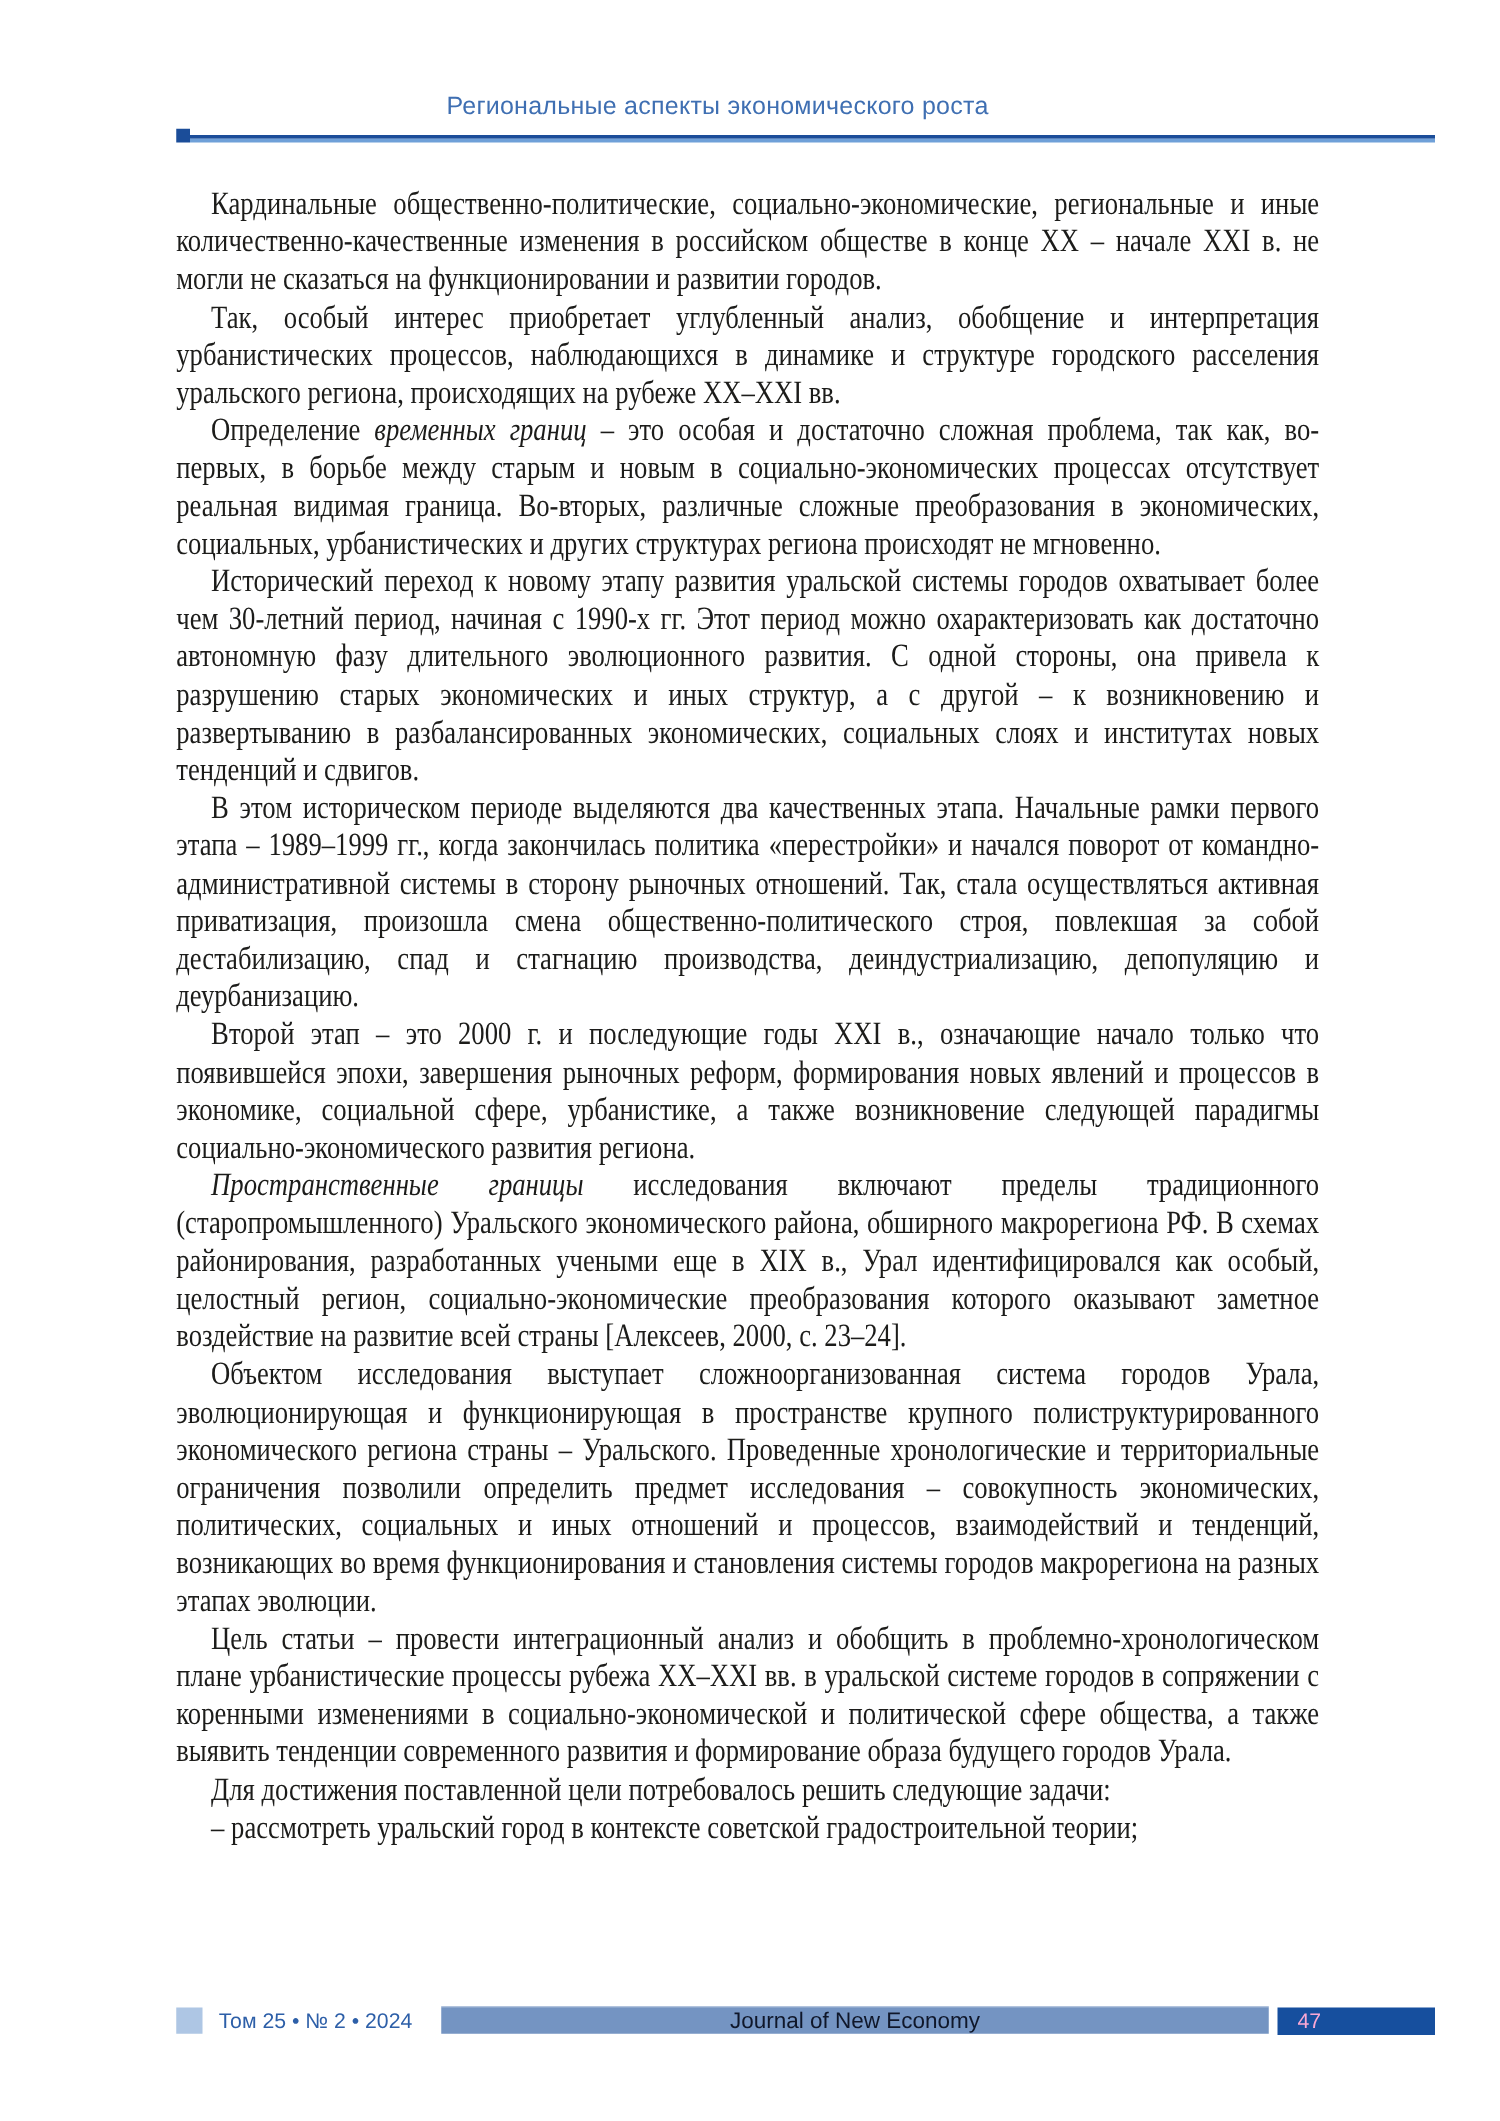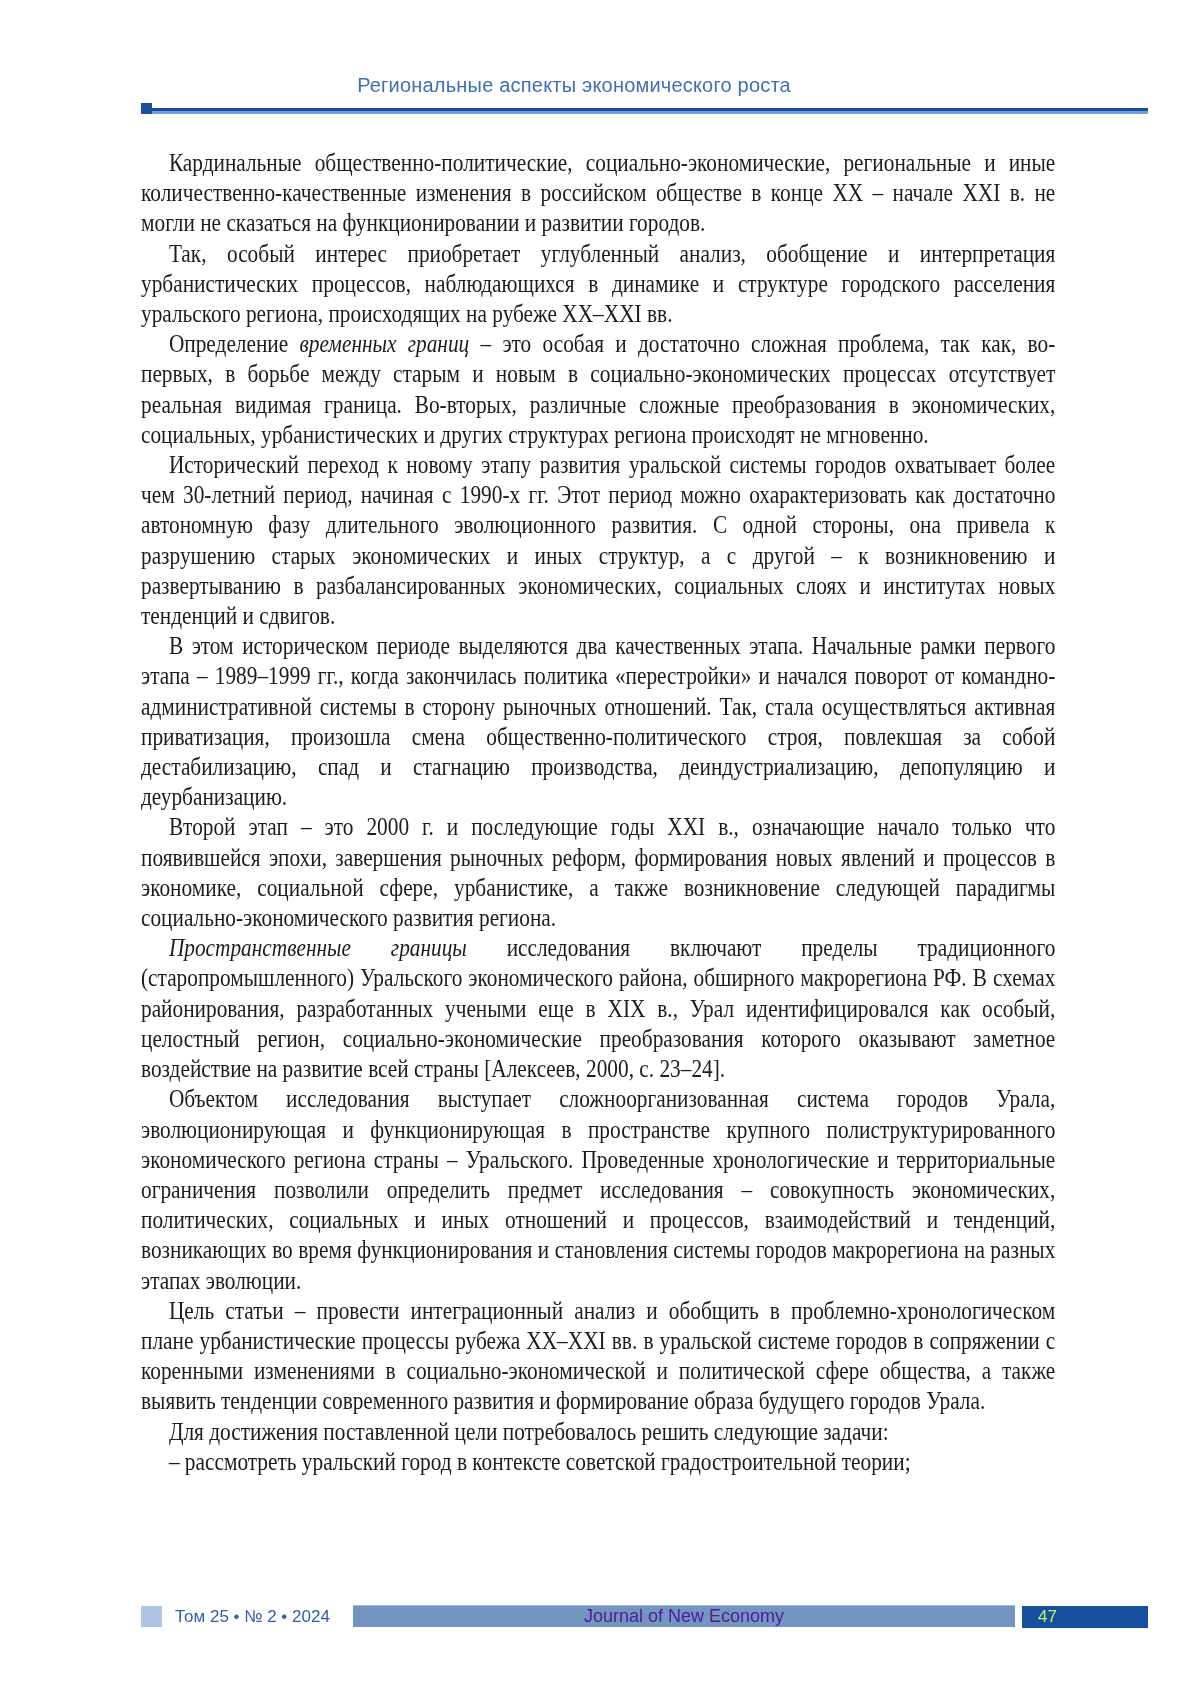--- a/index.html
+++ b/index.html
@@ -87,36 +87,36 @@
     position: absolute;
     left: 353px; top: 1605px;
     width: 662px; height: 22px;
     background: var(--footer-bar, #7494c2);
     display: flex; align-items: center; justify-content: center;
     box-shadow: inset 0 1px 0 rgba(255,255,255,0.35);
   }
   .footer-bar span {
     font-family: "Liberation Sans", sans-serif;
     font-size: 18px;
-    color: #4c1d95;
+    color: #0f172a;
     white-space: nowrap;
   }
   .footer-pagebox {
     position: absolute;
     left: 1022px; top: 1606px;
     width: 178px; height: 22px;
     background: var(--footer-box, #164f9e);
     display: flex; align-items: center;
     padding-left: 16px;
     box-sizing: border-box;
   }
   .footer-pagebox span {
     font-family: "Liberation Sans", sans-serif;
     font-size: 17px;
-    color: #bef264;
+    color: #f9a8d4;
   }
 </style>
 </head>
 <body>
 
 <div class="page">
 
   <div class="running-head">Региональные аспекты экономического роста</div>
 
   <div class="rule-square"></div>

